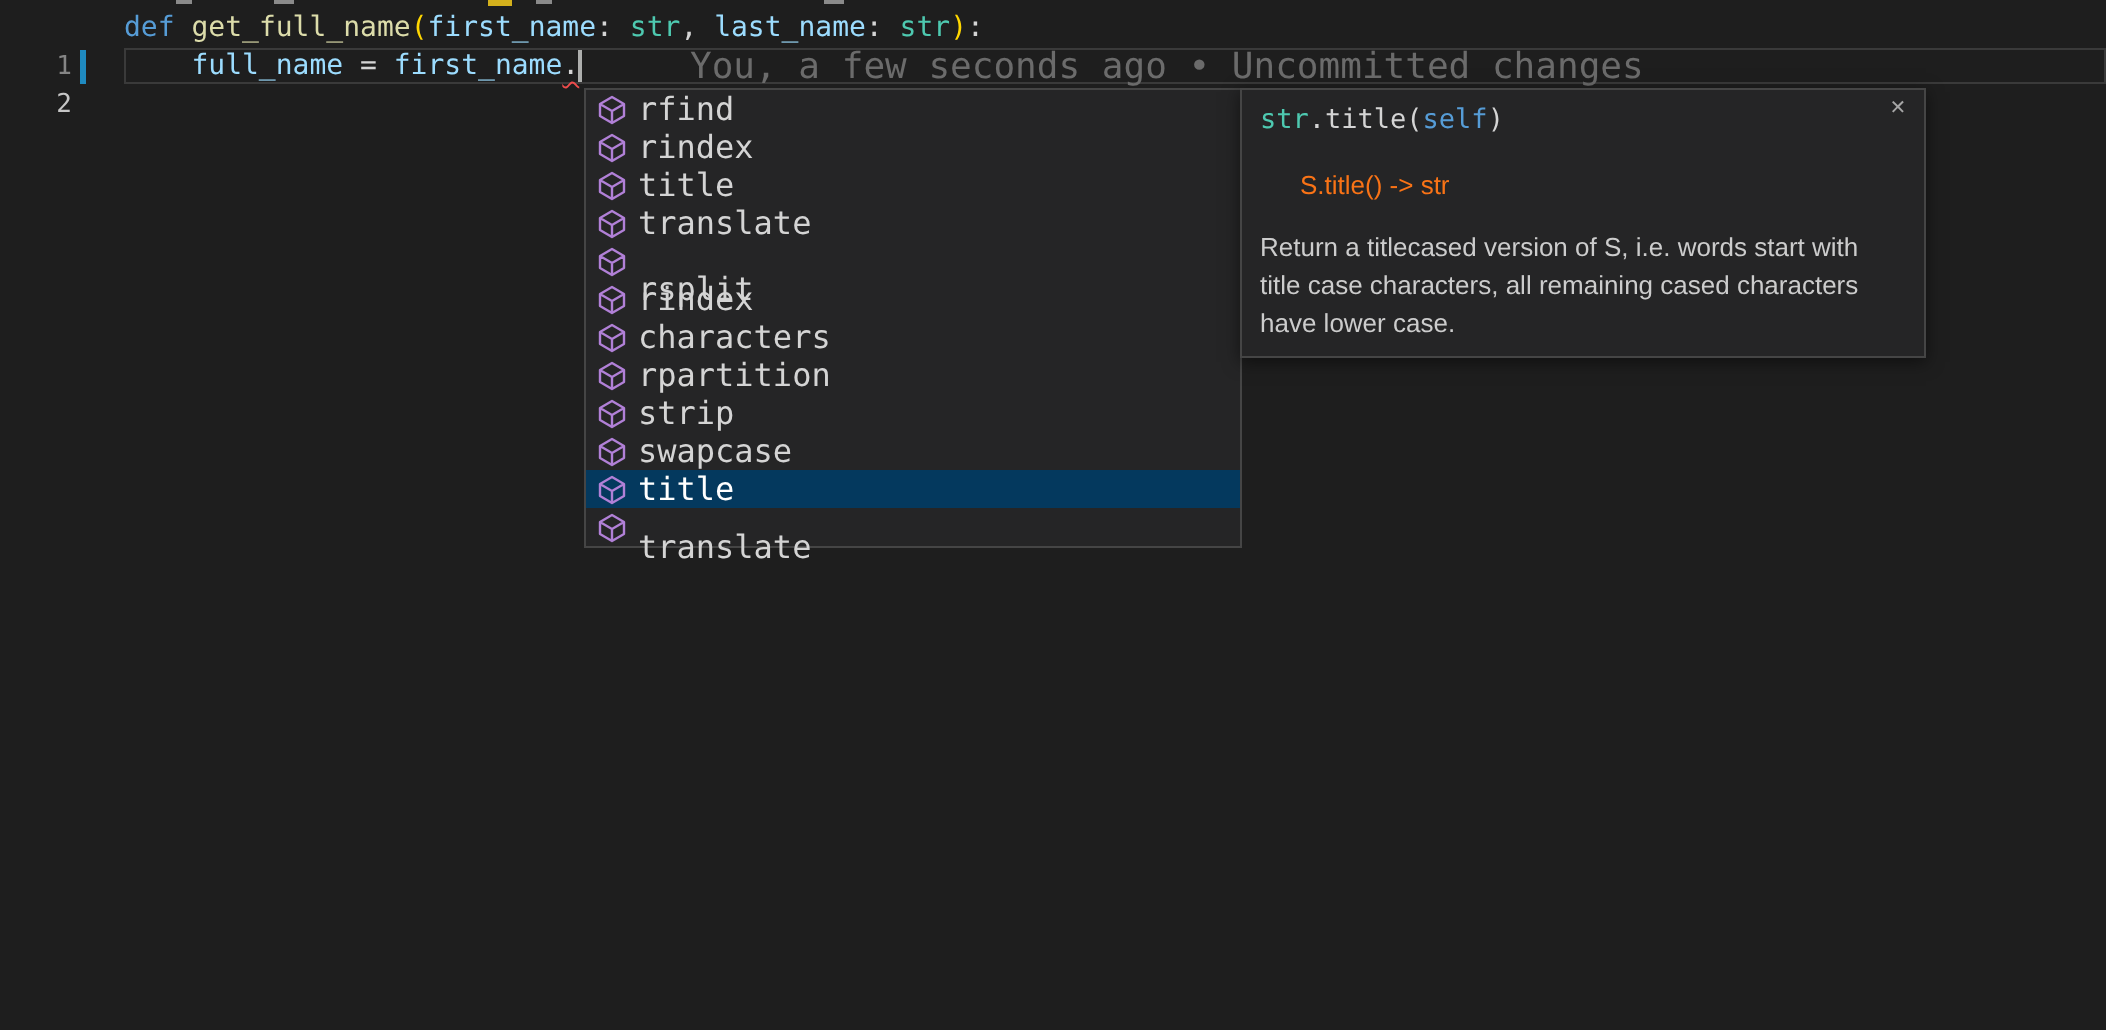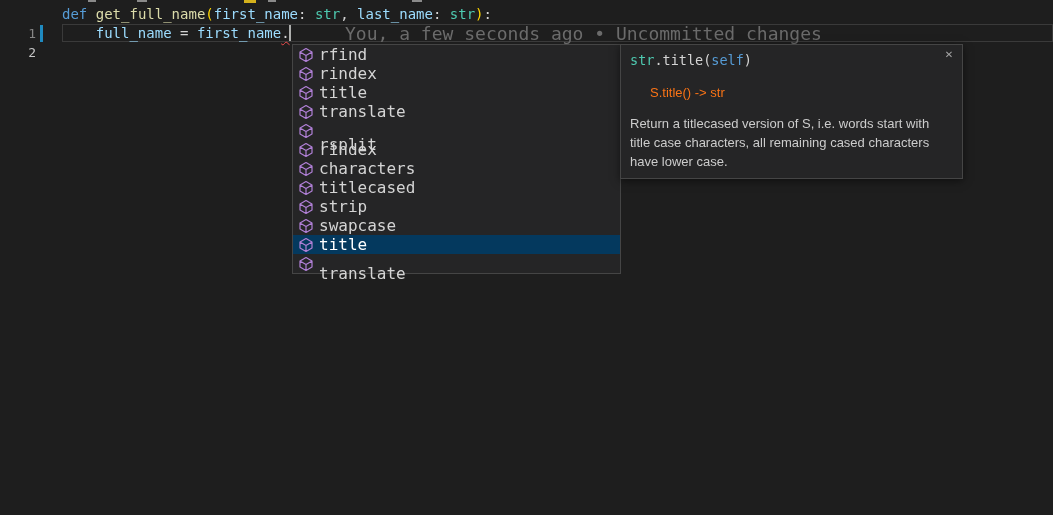--- a/index.html
+++ b/index.html
@@ -129,21 +129,21 @@
       <div class="suggest-row">
     <svg class="sym-icon" viewBox="0 0 16 16">
       <path d="M8 1.5 L14 5 L14 11 L8 14.5 L2 11 L2 5 Z M2 5 L8 8.5 L14 5 M8 8.5 L8 14.5" fill="none" stroke="#B180D7" stroke-width="1.2" stroke-linejoin="round"></path>
     </svg>
     <span class="lbl" style="color: rgb(212, 212, 212);">characters</span>
   </div>
       <div class="suggest-row">
     <svg class="sym-icon" viewBox="0 0 16 16">
       <path d="M8 1.5 L14 5 L14 11 L8 14.5 L2 11 L2 5 Z M2 5 L8 8.5 L14 5 M8 8.5 L8 14.5" fill="none" stroke="#B180D7" stroke-width="1.2" stroke-linejoin="round"></path>
     </svg>
-    <span class="lbl" style="color: rgb(212, 212, 212);">titlecased</span>
+    <span class="lbl" style="color: rgb(212, 212, 212);">rpartition</span>
   </div>
       <div class="suggest-row">
     <svg class="sym-icon" viewBox="0 0 16 16">
       <path d="M8 1.5 L14 5 L14 11 L8 14.5 L2 11 L2 5 Z M2 5 L8 8.5 L14 5 M8 8.5 L8 14.5" fill="none" stroke="#B180D7" stroke-width="1.2" stroke-linejoin="round"></path>
     </svg>
     <span class="lbl" style="color: rgb(212, 212, 212); text-align: center;">strip</span>
   </div>
       <div class="suggest-row">
     <svg class="sym-icon" viewBox="0 0 16 16">
       <path d="M8 1.5 L14 5 L14 11 L8 14.5 L2 11 L2 5 Z M2 5 L8 8.5 L14 5 M8 8.5 L8 14.5" fill="none" stroke="#B180D7" stroke-width="1.2" stroke-linejoin="round"></path>

